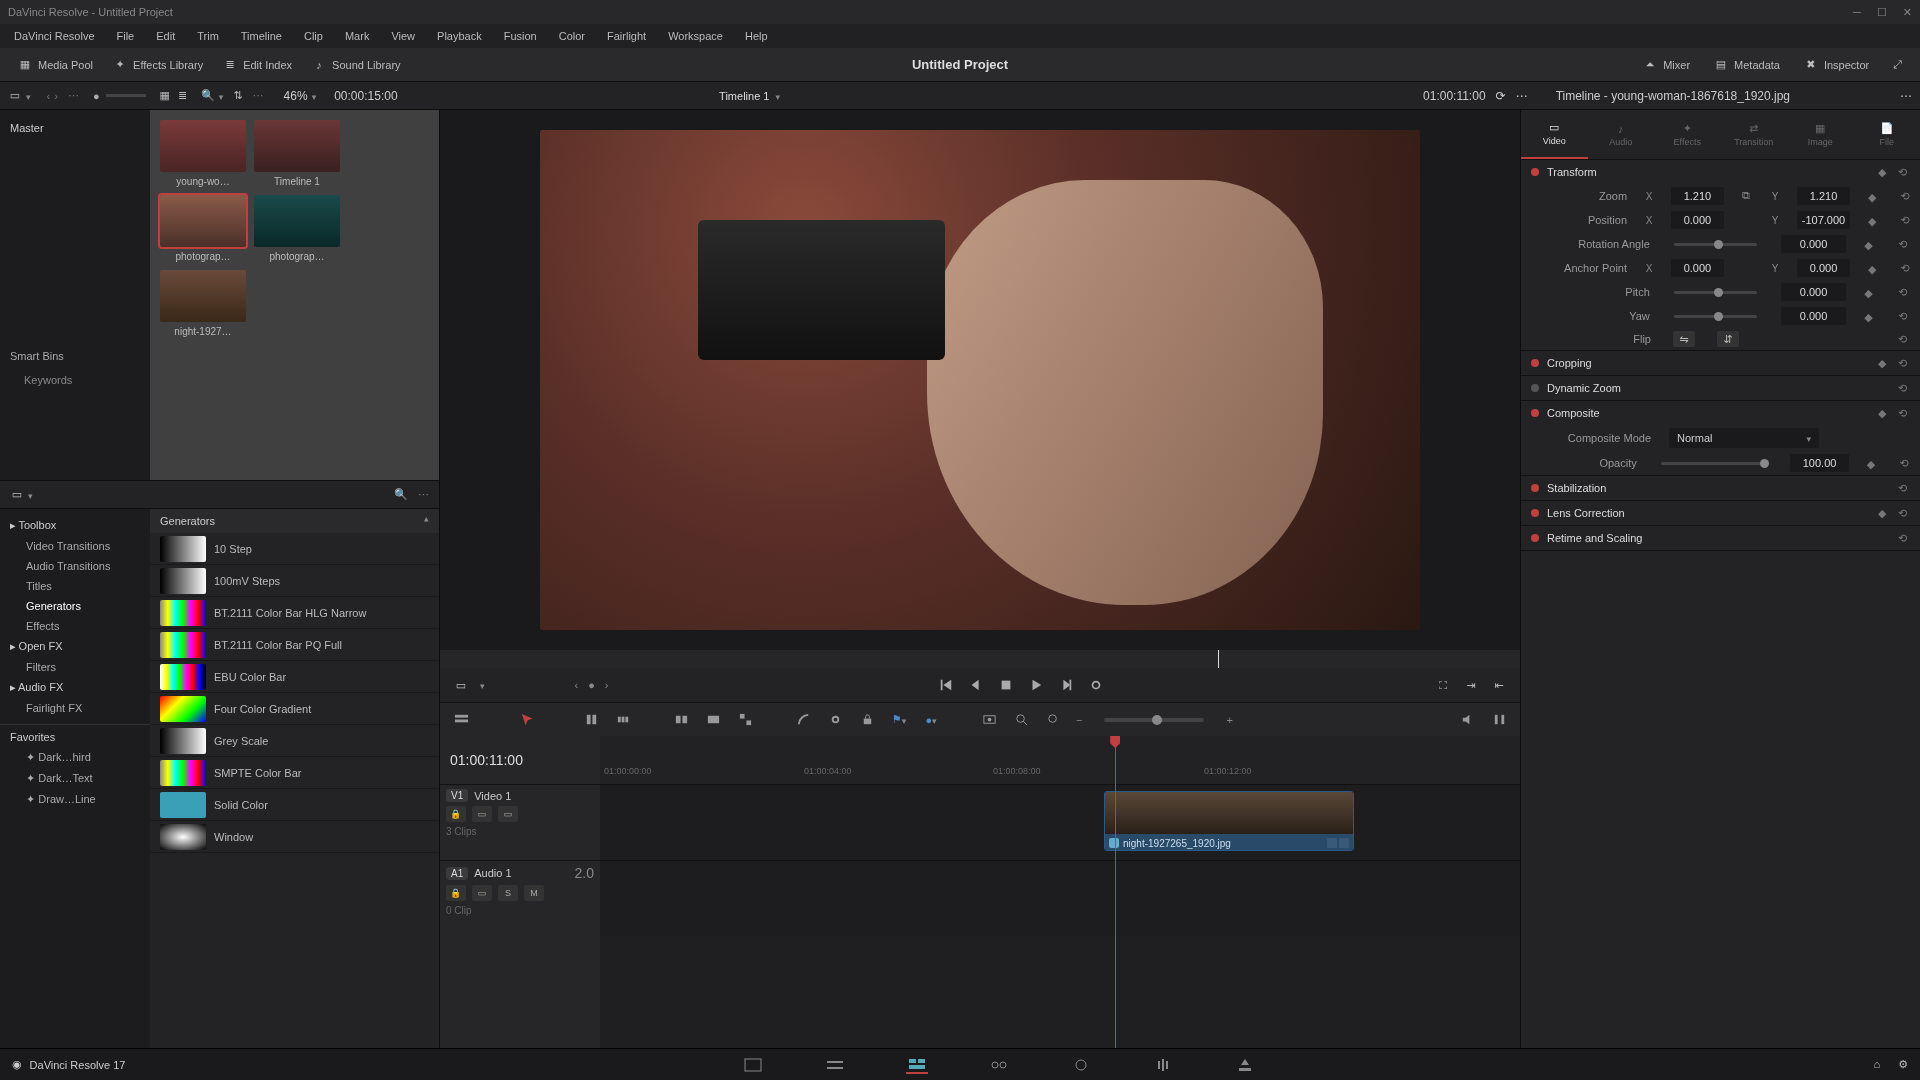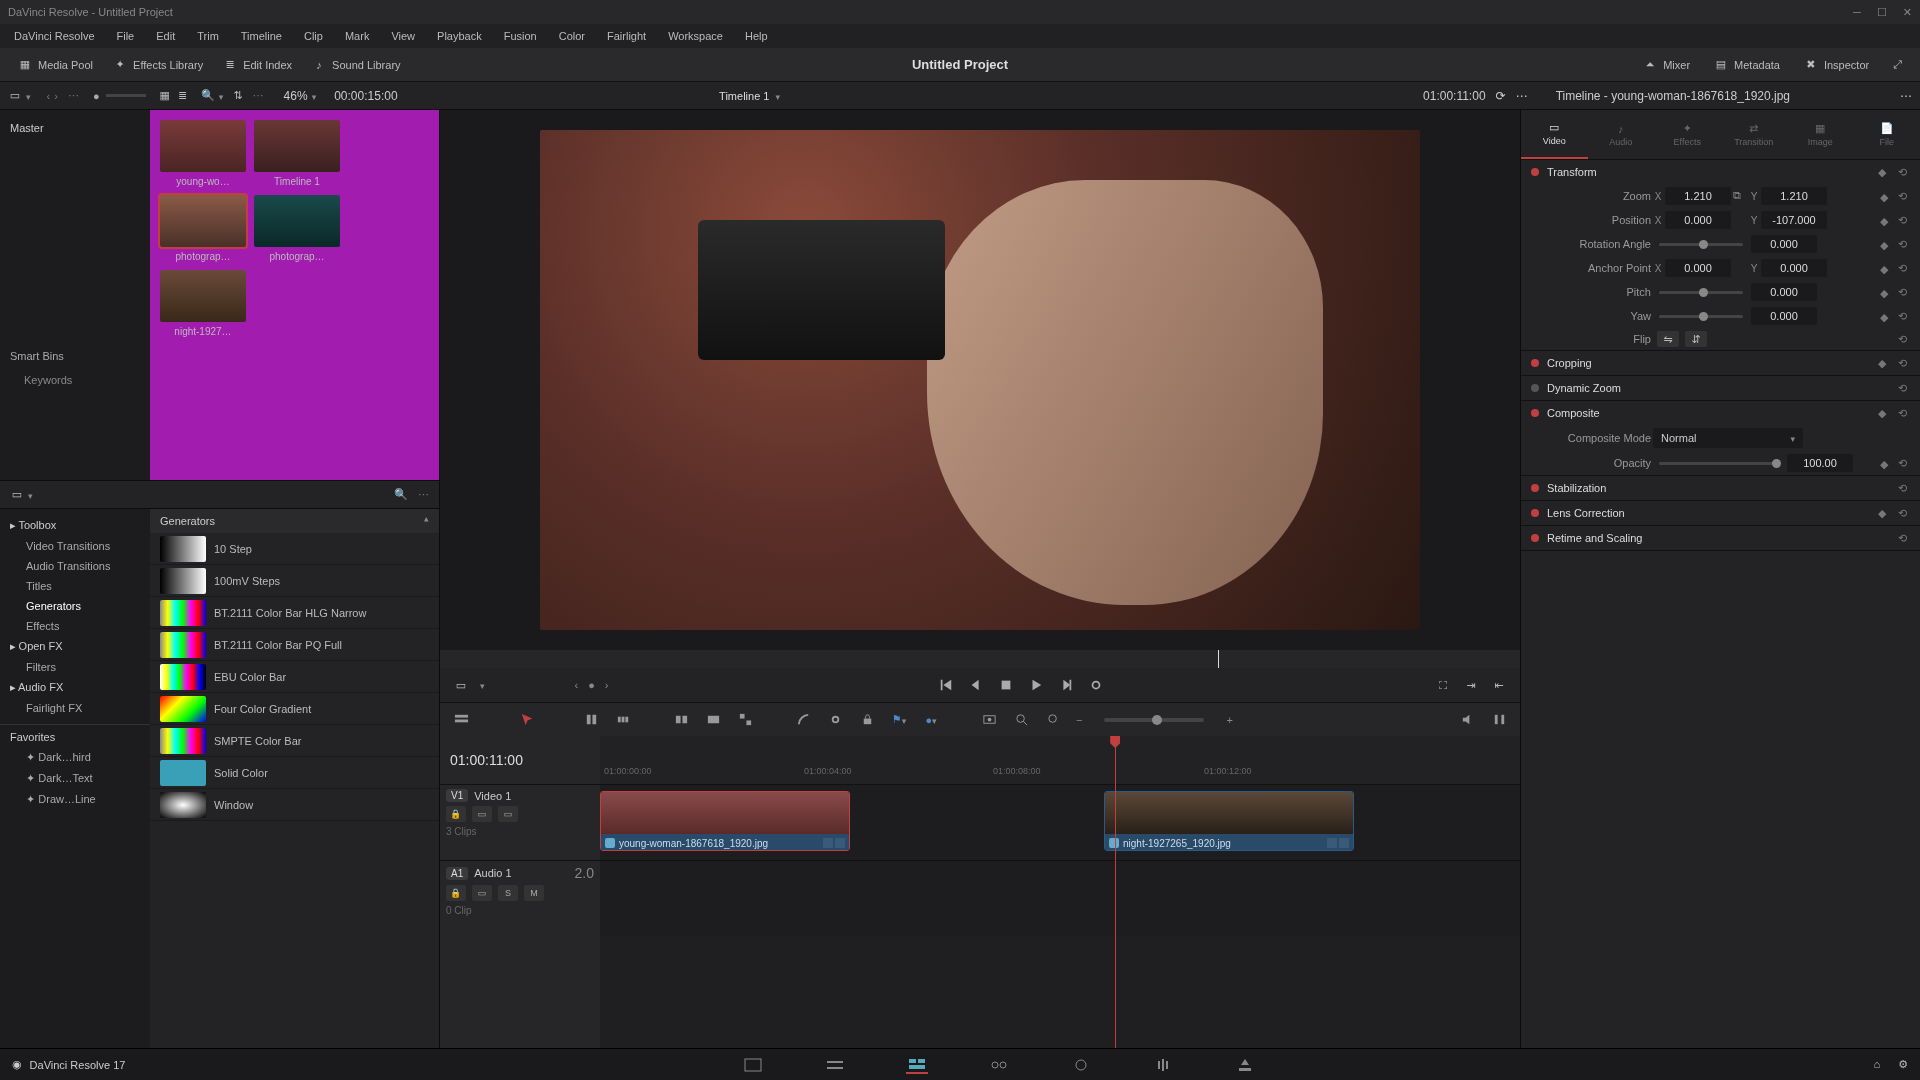--- a/index.html
+++ b/index.html
@@ -24,21 +24,21 @@
 .secondary-bar { height: 28px; background: #232326; display: flex; align-items: center; padding: 0 8px; border-bottom: 1px solid #0c0c0c; }
 .secondary-bar .pct { color: #ccc; font-size: 12px; margin-left: 20px; }
 .secondary-bar .tc { color: #ccc; font-size: 12px; margin-left: 18px; }
 .timeline-name { flex: 0 0 auto; color: #ddd; margin-left: auto; margin-right: auto; display: flex; align-items: center; gap: 6px; }
 .secondary-right { margin-left: auto; color: #ccc; font-size: 12px; display: flex; align-items: center; gap: 10px;}
 .insp-title { margin-left: 18px; color: #ccc;}
 
 .main { display: flex; height: calc(1080px - 24px - 24px - 34px - 28px - 32px); }
 
 
-.left-col { width: 440px; display: flex; flex-direction: column; background: #a21caf; border-right: 1px solid #0c0c0c; }
+.left-col { width: 440px; display: flex; flex-direction: column; background: #404040; border-right: 1px solid #0c0c0c; }
 .pool-top { display: flex; height: 370px; }
 .pool-nav { width: 150px; background: #1c1c1f; padding: 8px 10px; }
 .pool-nav .hd { color: #ccc; padding: 4px 0 12px; }
 .pool-nav .sb { color: #aaa; padding: 4px 0 12px; margin-top: 200px;}
 .pool-nav .kw { color: #888; padding-left: 14px;}
 .pool-grid { flex: 1; padding: 10px; display: flex; flex-wrap: wrap; gap: 8px; align-content: flex-start; }
 .clip-thumb { width: 86px; }
 .clip-thumb .thumb { width: 86px; height: 52px; border-radius: 2px; background: #444; }
 .clip-thumb.selected .thumb { outline: 2px solid #c04040; }
 .clip-thumb .label { font-size: 10px; color: #bbb; margin-top: 4px; text-align: center; white-space: nowrap; overflow: hidden; text-overflow: ellipsis;}
@@ -113,21 +113,21 @@
 .insp-tab.active { color:#ddd; border-bottom:2px solid #c04040;}
 .insp-tab .lbl { font-size:9px;}
 .insp-body { flex:1; overflow-y:auto; padding: 0;}
 .sect { border-bottom:1px solid #111;}
 .sect-hd { display:flex; align-items:center; padding:6px 10px; gap:8px;}
 .sect-hd .dot { width:8px; height:8px; border-radius:50%; background:#c04040;}
 .sect-hd .dot.off { background:#555;}
 .sect-hd .name { color:#ddd;}
 .sect-hd .rbtns { margin-left:auto; display:flex; gap:8px;}
 .sect-hd .rbtns span { width:12px; height:12px; color:#777; cursor:pointer;}
-.prop { display:flex; align-items:center; padding:3px 10px; gap:2px;}
+.prop { display:flex; align-items:center; padding:3px 10px; gap:18px;}
 .prop .lbl { width:120px; text-align:right; color:#999; font-size:11px;}
 .xy { color:#888; font-size:10px; width:10px; text-align:center;}
 .numbox { width:66px; height:18px; background:#1a1a1c; color:#ddd; text-align:center; font-size:11px; border-radius:2px; display:flex; align-items:center; justify-content:center;}
 .link { width:14px; height:14px; color:#888;}
 .kf { width:10px; height:10px; color:#777; margin-left:auto;}
 .reset { width:12px; height:12px; color:#777; margin-left:6px;}
 .slider { width:84px; height:3px; background:#444; border-radius:2px; position:relative; margin:0 6px;}
 .slider .kn { position:absolute; top:-3px; width:9px; height:9px; background:#888; border-radius:50%;}
 .flipbtn { width:22px; height:16px; background:#333; border-radius:2px; margin-left:4px; display:flex; align-items:center; justify-content:center;}
 .select { width:150px; height:20px; background:#1a1a1c; color:#ccc; display:flex; align-items:center; padding:0 8px; border-radius:2px; justify-content:space-between;}
@@ -317,20 +317,24 @@
               <div class="gen-thumb" style="background:linear-gradient(90deg,#888,#ff0,#0ff,#0f0,#f0f,#f00,#00f)"></div>
               <div class="gen-label">BT.2111 Color Bar PQ Full</div>
             </div>
             <div class="gen-item">
               <div class="gen-thumb" style="background:linear-gradient(90deg,#fff,#ff0,#0ff,#0f0,#f0f,#f00,#00f,#000)"></div>
               <div class="gen-label">EBU Color Bar</div>
             </div>
             <div class="gen-item">
               <div class="gen-thumb" style="background:linear-gradient(135deg,#f00,#ff0,#0f0,#00f)"></div>
               <div class="gen-label">Four Color Gradient</div>
+            </div>
+            <div class="gen-item">
+              <div class="gen-thumb" style="background:linear-gradient(90deg,#000,#fff)"></div>
+              <div class="gen-label">Grey Scale</div>
             </div>
             <div class="gen-item">
               <div class="gen-thumb" style="background:linear-gradient(90deg,#888,#ff0,#0ff,#0f0,#f0f,#f00,#00f)"></div>
               <div class="gen-label">SMPTE Color Bar</div>
             </div>
             <div class="gen-item">
               <div class="gen-thumb" style="background:#3aa0b8"></div>
               <div class="gen-label">Solid Color</div>
             </div>
             <div class="gen-item">
@@ -528,35 +532,20 @@
         </div>
       </div>
       <div class="track-body">
         <div class="ruler" id="ruler">
             <span class="tick" style="left: 4px;">01:00:00:00</span>
             <span class="tick" style="left: 204px;">01:00:04:00</span>
             <span class="tick" style="left: 393px;">01:00:08:00</span>
             <span class="tick" style="left: 604px;">01:00:12:00</span>
           </div>
         <div class="track-lane" id="v1-lane">
-            <div class="clip sel" style="left: 0px; width: 250px;">
-              <div class="strip">
-                <div class="frame" style="background:linear-gradient(#8a4a4a,#5a2a2a)"></div>
-                <div class="frame" style="background:linear-gradient(#8a4a4a,#5a2a2a)"></div>
-                <div class="frame" style="background:linear-gradient(#8a4a4a,#5a2a2a)"></div>
-              </div>
-              <div class="footer">
-                <span class="ico"></span>
-                <span>young-woman-1867618_1920.jpg</span>
-                <div class="handles">
-                  <span></span>
-                  <span></span>
-                </div>
-              </div>
-            </div>
             <div class="clip" style="left: 504px; width: 250px;">
               <div class="strip">
                 <div class="frame" style="background:linear-gradient(#5a4838,#2a2018)"></div>
                 <div class="frame" style="background:linear-gradient(#5a4838,#2a2018)"></div>
                 <div class="frame" style="background:linear-gradient(#5a4838,#2a2018)"></div>
               </div>
               <div class="footer">
                 <span class="ico"></span>
                 <span>night-1927265_1920.jpg</span>
                 <div class="handles">

